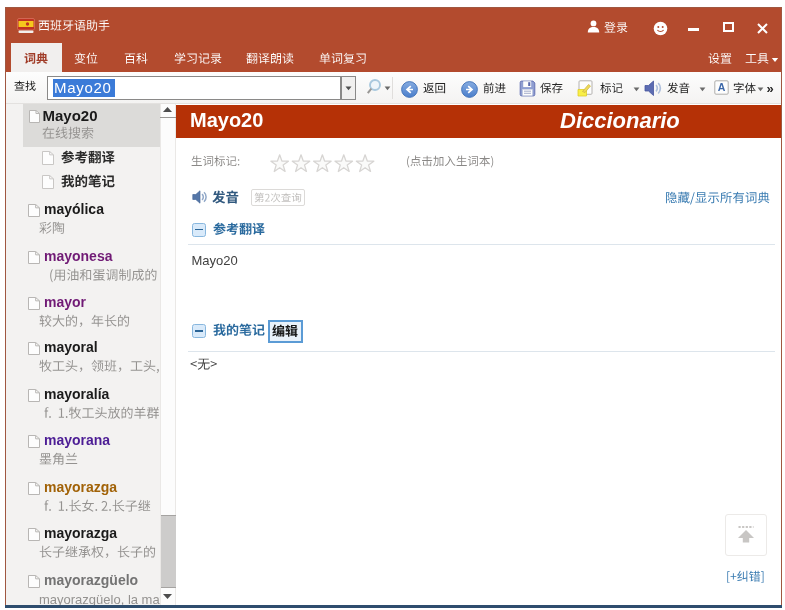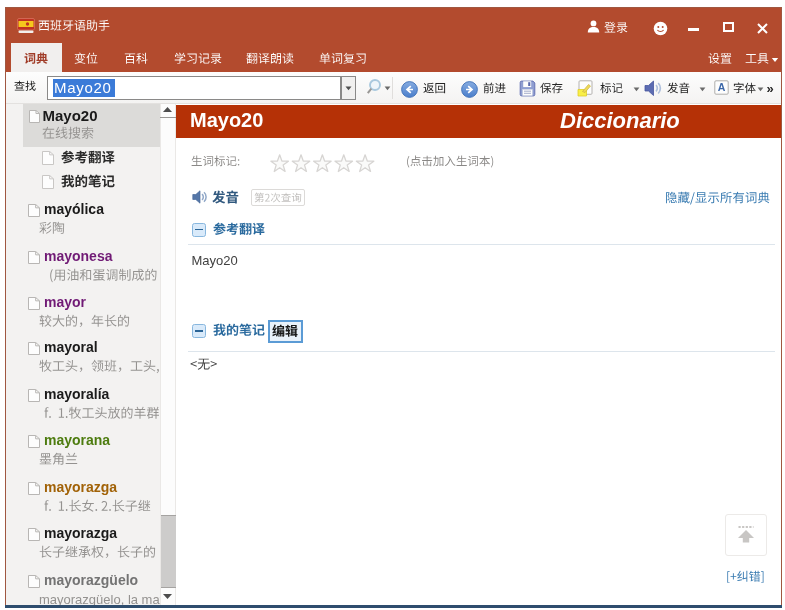--- a/index.html
+++ b/index.html
@@ -263,21 +263,21 @@
     <div style="position:absolute;left:38px;top:282.0px;font:bold 14px 'Liberation Sans';color:#1a1a1a">mayoralía</div>
     <div style="position:absolute;left:38px;top:302.0px">
       <svg width="116" height="17" viewBox="0 0 116 17" style="display:block">
         <path transform="translate(0 11.7)" d="M0.4 -6.1H1.4V0H2.6V-6.1H4.1V-7.1H2.6V-8.2C2.6 -9.1 2.9 -9.6 3.6 -9.6C3.8 -9.6 4.1 -9.5 4.4 -9.4L4.6 -10.3C4.3 -10.4 3.9 -10.5 3.4 -10.5C2 -10.5 1.4 -9.6 1.4 -8.2V-7.1L0.4 -7Z M6 0.2C6.5 0.2 6.9 -0.2 6.9 -0.7C6.9 -1.3 6.5 -1.6 6 -1.6C5.6 -1.6 5.2 -1.3 5.2 -0.7C5.2 -0.2 5.6 0.2 6 0.2Z M14.8 0H20V-1H18.1V-9.5H17.2C16.7 -9.2 16.1 -9 15.2 -8.9V-8.1H16.9V-1H14.8Z M22.7 0.2C23.2 0.2 23.5 -0.2 23.5 -0.7C23.5 -1.3 23.2 -1.6 22.7 -1.6C22.2 -1.6 21.8 -1.3 21.8 -0.7C21.8 -0.2 22.2 0.2 22.7 0.2Z M31.7 -10.9C31.2 -8.9 30.4 -7 29.4 -5.7C29.6 -5.5 30 -5.2 30.2 -5C30.5 -5.4 30.8 -5.8 31 -6.3C31.4 -4.8 32 -3.4 32.7 -2.2C31.8 -1.1 30.7 -0.4 29.2 0.2C29.4 0.4 29.7 0.9 29.8 1.1C31.2 0.4 32.4 -0.4 33.3 -1.4C34.1 -0.3 35.2 0.5 36.5 1.1C36.6 0.8 36.9 0.4 37.1 0.2C35.8 -0.3 34.7 -1.1 33.9 -2.2C34.9 -3.5 35.5 -5.3 35.9 -7.4H36.9V-8.3H31.9C32.2 -9.1 32.4 -9.9 32.6 -10.8ZM34.9 -7.4C34.6 -5.6 34.1 -4.2 33.3 -3C32.6 -4.2 32 -5.7 31.7 -7.4ZM25.8 -10.2C25.6 -8.6 25.4 -6.8 24.9 -5.7C25.1 -5.6 25.5 -5.3 25.6 -5.2C25.9 -5.8 26.1 -6.5 26.2 -7.3H27.4V-4.2C26.5 -3.9 25.6 -3.7 25 -3.5L25.2 -2.6L27.4 -3.3V1H28.4V-3.6L30 -4.1L29.8 -4.9L28.4 -4.5V-7.3H29.9V-8.3H28.4V-10.9H27.4V-8.3H26.4C26.5 -8.9 26.6 -9.5 26.6 -10.1Z M38.2 -0.9V0H49.9V-0.9H44.5V-8.4H49.2V-9.5H38.8V-8.4H43.4V-0.9Z M57.5 -2.1C59.2 -1.3 61 -0.1 62.1 0.9L62.8 0.1C61.7 -0.8 59.8 -2 58 -2.8ZM53 -9.6C54 -9.2 55.3 -8.6 56 -8L56.5 -8.8C55.9 -9.3 54.6 -10 53.5 -10.3ZM51.8 -7.3C52.9 -6.9 54.1 -6.1 54.8 -5.6L55.4 -6.4C54.7 -6.9 53.4 -7.6 52.4 -8ZM51.2 -5V-4H56.8C56.1 -2.1 54.6 -0.6 51.2 0.2C51.4 0.4 51.7 0.8 51.8 1C55.5 0.1 57.1 -1.7 57.8 -4H62.8V-5H58C58.4 -6.6 58.4 -8.6 58.4 -10.8H57.4C57.4 -8.5 57.4 -6.6 57 -5Z M66.2 -10.7C66.4 -10.1 66.7 -9.4 66.8 -8.9L67.7 -9.2C67.6 -9.7 67.3 -10.4 67 -10.9ZM64.1 -8.8V-7.9H65.6V-5.2C65.6 -3.4 65.4 -1.3 63.8 0.4C64.1 0.6 64.4 0.8 64.5 1C66.3 -0.8 66.5 -3 66.5 -5.2V-5.3H68.3C68.2 -1.7 68.1 -0.4 67.9 -0.1C67.8 0 67.7 0 67.5 0C67.3 0 66.8 0 66.3 -0C66.4 0.2 66.5 0.6 66.5 0.9C67.1 0.9 67.7 0.9 68 0.9C68.3 0.9 68.5 0.8 68.7 0.5C69.1 0 69.2 -1.4 69.2 -5.7C69.3 -5.9 69.3 -6.2 69.3 -6.2H66.5V-7.9H69.8V-8.8ZM71.6 -7.6H74.1C73.8 -5.9 73.4 -4.5 72.8 -3.3C72.2 -4.5 71.8 -5.9 71.6 -7.5ZM71.4 -10.9C71.1 -8.7 70.3 -6.5 69.3 -5.1C69.5 -5 69.9 -4.6 70 -4.4C70.4 -4.9 70.7 -5.4 71 -6C71.3 -4.7 71.7 -3.4 72.2 -2.4C71.5 -1.3 70.5 -0.4 69.1 0.2C69.3 0.4 69.6 0.8 69.7 1.1C71 0.4 72 -0.4 72.8 -1.5C73.5 -0.4 74.3 0.4 75.4 1C75.6 0.8 75.9 0.4 76.1 0.2C75 -0.4 74.1 -1.2 73.4 -2.4C74.2 -3.8 74.7 -5.5 75 -7.6H76V-8.5H71.9C72.1 -9.2 72.3 -10 72.4 -10.8Z M83.7 -5.5C84.4 -4.5 85.3 -3.2 85.7 -2.5L86.5 -3C86.1 -3.7 85.2 -5 84.4 -5.9ZM79.6 -10.9C79.5 -10.3 79.3 -9.5 79.1 -8.8H77.6V0.7H78.5V-0.3H82.1V-8.8H80C80.2 -9.4 80.4 -10.1 80.7 -10.8ZM78.5 -8H81.2V-5.2H78.5ZM78.5 -1.2V-4.4H81.2V-1.2ZM84.3 -11C83.9 -9.2 83.1 -7.4 82.3 -6.2C82.5 -6.1 82.9 -5.8 83.1 -5.7C83.5 -6.3 83.9 -7.1 84.3 -8H87.6C87.5 -2.8 87.3 -0.8 86.8 -0.3C86.7 -0.1 86.5 -0.1 86.3 -0.1C86 -0.1 85.2 -0.1 84.3 -0.2C84.5 0.1 84.6 0.5 84.7 0.8C85.4 0.8 86.2 0.8 86.6 0.8C87.1 0.7 87.4 0.6 87.7 0.2C88.2 -0.4 88.4 -2.4 88.6 -8.4C88.6 -8.5 88.6 -8.9 88.6 -8.9H84.6C84.9 -9.5 85 -10.1 85.2 -10.8Z M98.7 -11C98.5 -10.3 98 -9.4 97.7 -8.7H93.8L94.5 -9C94.3 -9.5 93.8 -10.3 93.4 -10.9L92.5 -10.6C92.9 -10 93.4 -9.2 93.5 -8.7H90.9V-7.7H95.5V-5.9H91.5V-4.9H95.5V-2.9H90.2V-2H95.5V1H96.5V-2H101.8V-2.9H96.5V-4.9H100.4V-5.9H96.5V-7.7H101.2V-8.7H98.6C99 -9.3 99.4 -10 99.7 -10.7Z M109.6 -10.6C110 -9.9 110.3 -9 110.4 -8.4L111.3 -8.7C111.2 -9.3 110.8 -10.2 110.3 -10.8ZM113.6 -10.9C113.3 -10.3 112.9 -9.3 112.6 -8.7L113.4 -8.4C113.8 -9 114.1 -9.9 114.5 -10.7ZM109.1 -2.9V-2H111.5V1.1H112.5V-2H115V-2.9H112.5V-4.8H114.5V-5.7H112.5V-7.5H114.7V-8.4H109.4V-7.5H111.5V-5.7H109.6V-4.8H111.5V-2.9ZM107.6 -7.3V-6H105.8C105.9 -6.4 105.9 -6.8 106 -7.3ZM103.7 -10.3V-9.4H105.3L105.2 -8.1H103.1V-7.3H105.1C105 -6.8 104.9 -6.4 104.8 -6H103.7V-5.1H104.6C104.2 -3.9 103.7 -2.8 102.9 -2C103.1 -1.9 103.4 -1.5 103.5 -1.3C103.8 -1.6 104.2 -2 104.4 -2.4V1H105.3V0.3H108.7V-3.8H105.1C105.3 -4.2 105.4 -4.7 105.6 -5.1H108.5V-7.3H109.3V-8.1H108.5V-10.3ZM107.6 -8.1H106.1L106.2 -9.4H107.6ZM105.3 -2.9H107.7V-0.5H105.3Z" fill="#949290"></path>
       </svg>
     </div>
     <svg style="position:absolute;left:21.5px;top:331.0px" width="12" height="13" viewBox="0 0 12 13">
 <path d="M0.5 0.5 H7.66 L11.5 3.84 V12.5 H0.5 Z" fill="#fdfdfd" stroke="#b8b6b4" stroke-width="1"></path>
 <path d="M7.66 0.5 V3.84 H11.5" fill="none" stroke="#b8b6b4" stroke-width="1"></path>
     </svg>
-    <div style="position:absolute;left:38px;top:328.0px;font:bold 14px 'Liberation Sans';color:#4d7c0f">mayorana</div>
+    <div style="position:absolute;left:38px;top:328.0px;font:bold 14px 'Liberation Sans';color:#4c1d95">mayorana</div>
     <div style="position:absolute;left:33px;top:348.0px">
       <svg width="40" height="17" viewBox="0 0 40 17" style="display:block">
         <path transform="translate(0 11.7)" d="M2.4 -4C2.1 -3.3 1.6 -2.7 0.9 -2.4L1.6 -1.9C2.4 -2.3 2.9 -3 3.2 -3.7ZM4.4 -3.7C4.6 -3.3 4.8 -2.8 4.9 -2.4L5.7 -2.6C5.7 -3 5.5 -3.5 5.3 -3.9ZM3.7 -9.2C4 -8.8 4.3 -8.2 4.5 -7.9L5.1 -8.1C5 -8.5 4.7 -9 4.4 -9.4ZM7 -3.7C7.3 -3.3 7.6 -2.8 7.8 -2.4L8.6 -2.7C8.4 -3.1 8.2 -3.6 7.8 -4ZM8.5 -9.5C8.3 -9.1 7.9 -8.4 7.7 -8L8.3 -7.8C8.5 -8.2 8.9 -8.7 9.2 -9.2ZM3 -9.7H6V-7.7H3ZM6.9 -9.7H10V-7.7H6.9ZM9.7 -3.7C10.2 -3.2 10.9 -2.5 11.3 -2L12 -2.4C11.7 -2.9 11 -3.5 10.4 -4H12.2V-4.8H6.9V-5.6H11.2V-6.3H6.9V-7H11V-10.4H2.1V-7H6V-6.3H1.9V-5.6H6V-4.8H0.8V-4H10.4ZM6 -2.8V-2H2.2V-1.2H6V-0.2H0.7V0.6H12.3V-0.2H6.9V-1.2H10.9V-2H6.9V-2.8Z M16.5 -7H19.3V-5.4H16.5ZM16.5 -7.9H16.4C16.8 -8.3 17.2 -8.8 17.5 -9.2H21.2C20.9 -8.8 20.5 -8.3 20.1 -7.9ZM23.4 -7V-5.4H20.3V-7ZM17.4 -11C16.7 -9.6 15.5 -8.1 13.7 -6.9C14 -6.7 14.3 -6.4 14.5 -6.2C14.8 -6.4 15.2 -6.7 15.5 -7V-4.7C15.5 -3 15.3 -1 13.9 0.4C14.1 0.6 14.4 0.9 14.6 1.1C15.5 0.3 16 -0.8 16.2 -2H19.3V0.8H20.3V-2H23.4V-0.2C23.4 -0 23.3 0 23.1 0C22.9 0.1 22.1 0.1 21.3 0C21.4 0.3 21.6 0.7 21.6 1C22.7 1 23.4 1 23.8 0.8C24.2 0.7 24.4 0.4 24.4 -0.2V-7.9H21.3C21.7 -8.4 22.2 -9.1 22.6 -9.6L21.9 -10.1L21.7 -10.1H18.1L18.5 -10.8ZM16.5 -4.5H19.3V-2.8H16.4C16.4 -3.4 16.5 -4 16.5 -4.5ZM23.4 -4.5V-2.8H20.3V-4.5Z M28.8 -10.5C29.3 -9.8 30 -8.8 30.3 -8.2L31.1 -8.6C30.8 -9.2 30.2 -10.2 29.6 -10.9ZM27.9 -4.4V-3.4H36.9V-4.4ZM26.7 -0.6V0.4H38.2V-0.6ZM27.2 -8V-7H37.8V-8H34.6C35.2 -8.7 35.8 -9.7 36.3 -10.6L35.3 -10.9C34.9 -10 34.2 -8.8 33.6 -8Z" fill="#949290"></path>
       </svg>
     </div>
     <svg style="position:absolute;left:21.5px;top:378.0px" width="12" height="13" viewBox="0 0 12 13">
 <path d="M0.5 0.5 H7.66 L11.5 3.84 V12.5 H0.5 Z" fill="#fdfdfd" stroke="#b8b6b4" stroke-width="1"></path>
 <path d="M7.66 0.5 V3.84 H11.5" fill="none" stroke="#b8b6b4" stroke-width="1"></path>
     </svg>
     <div style="position:absolute;left:38px;top:375.0px;font:bold 14px 'Liberation Sans';color:#a16207">mayorazga</div>

